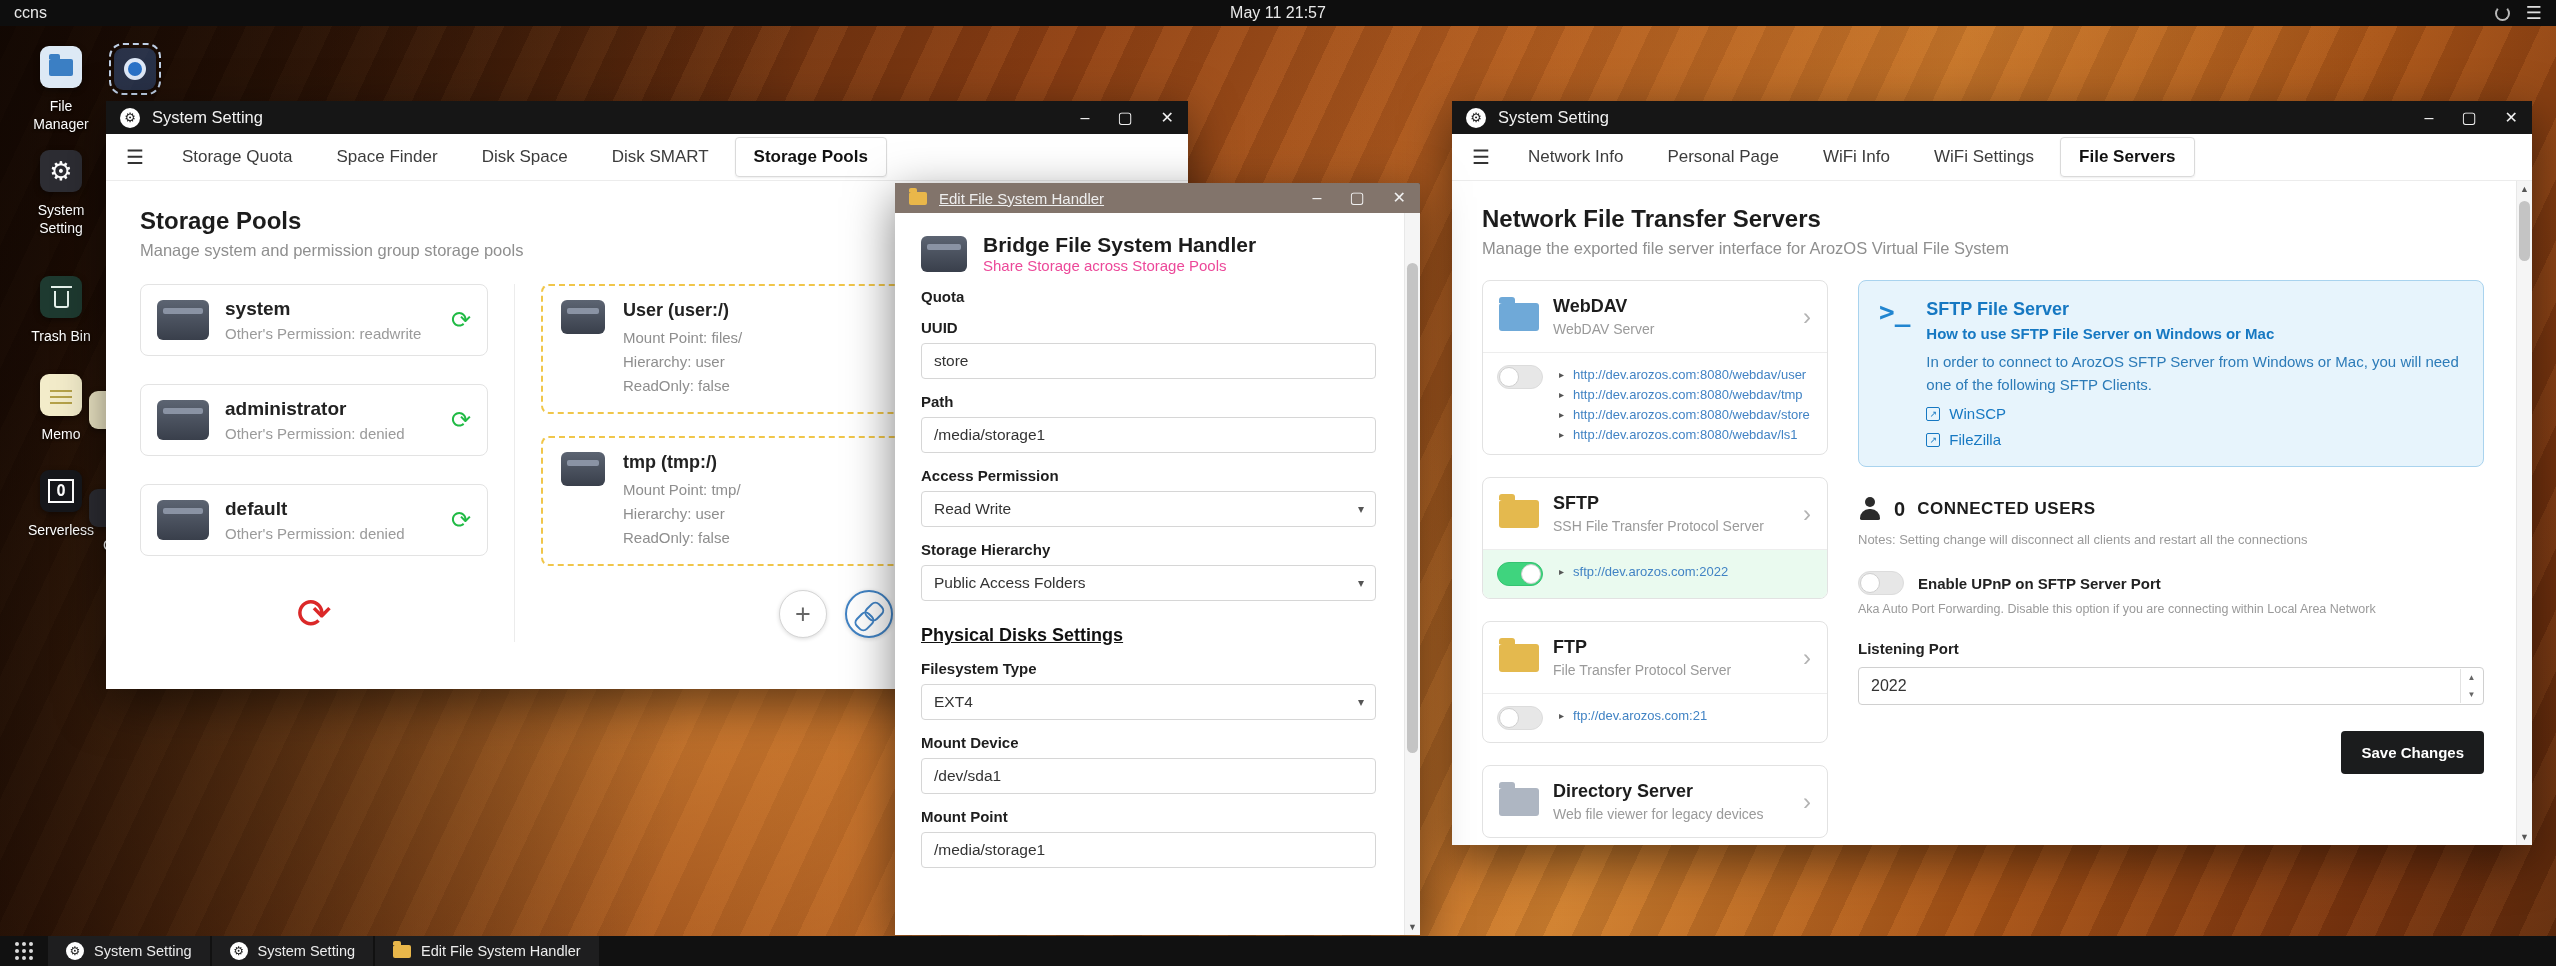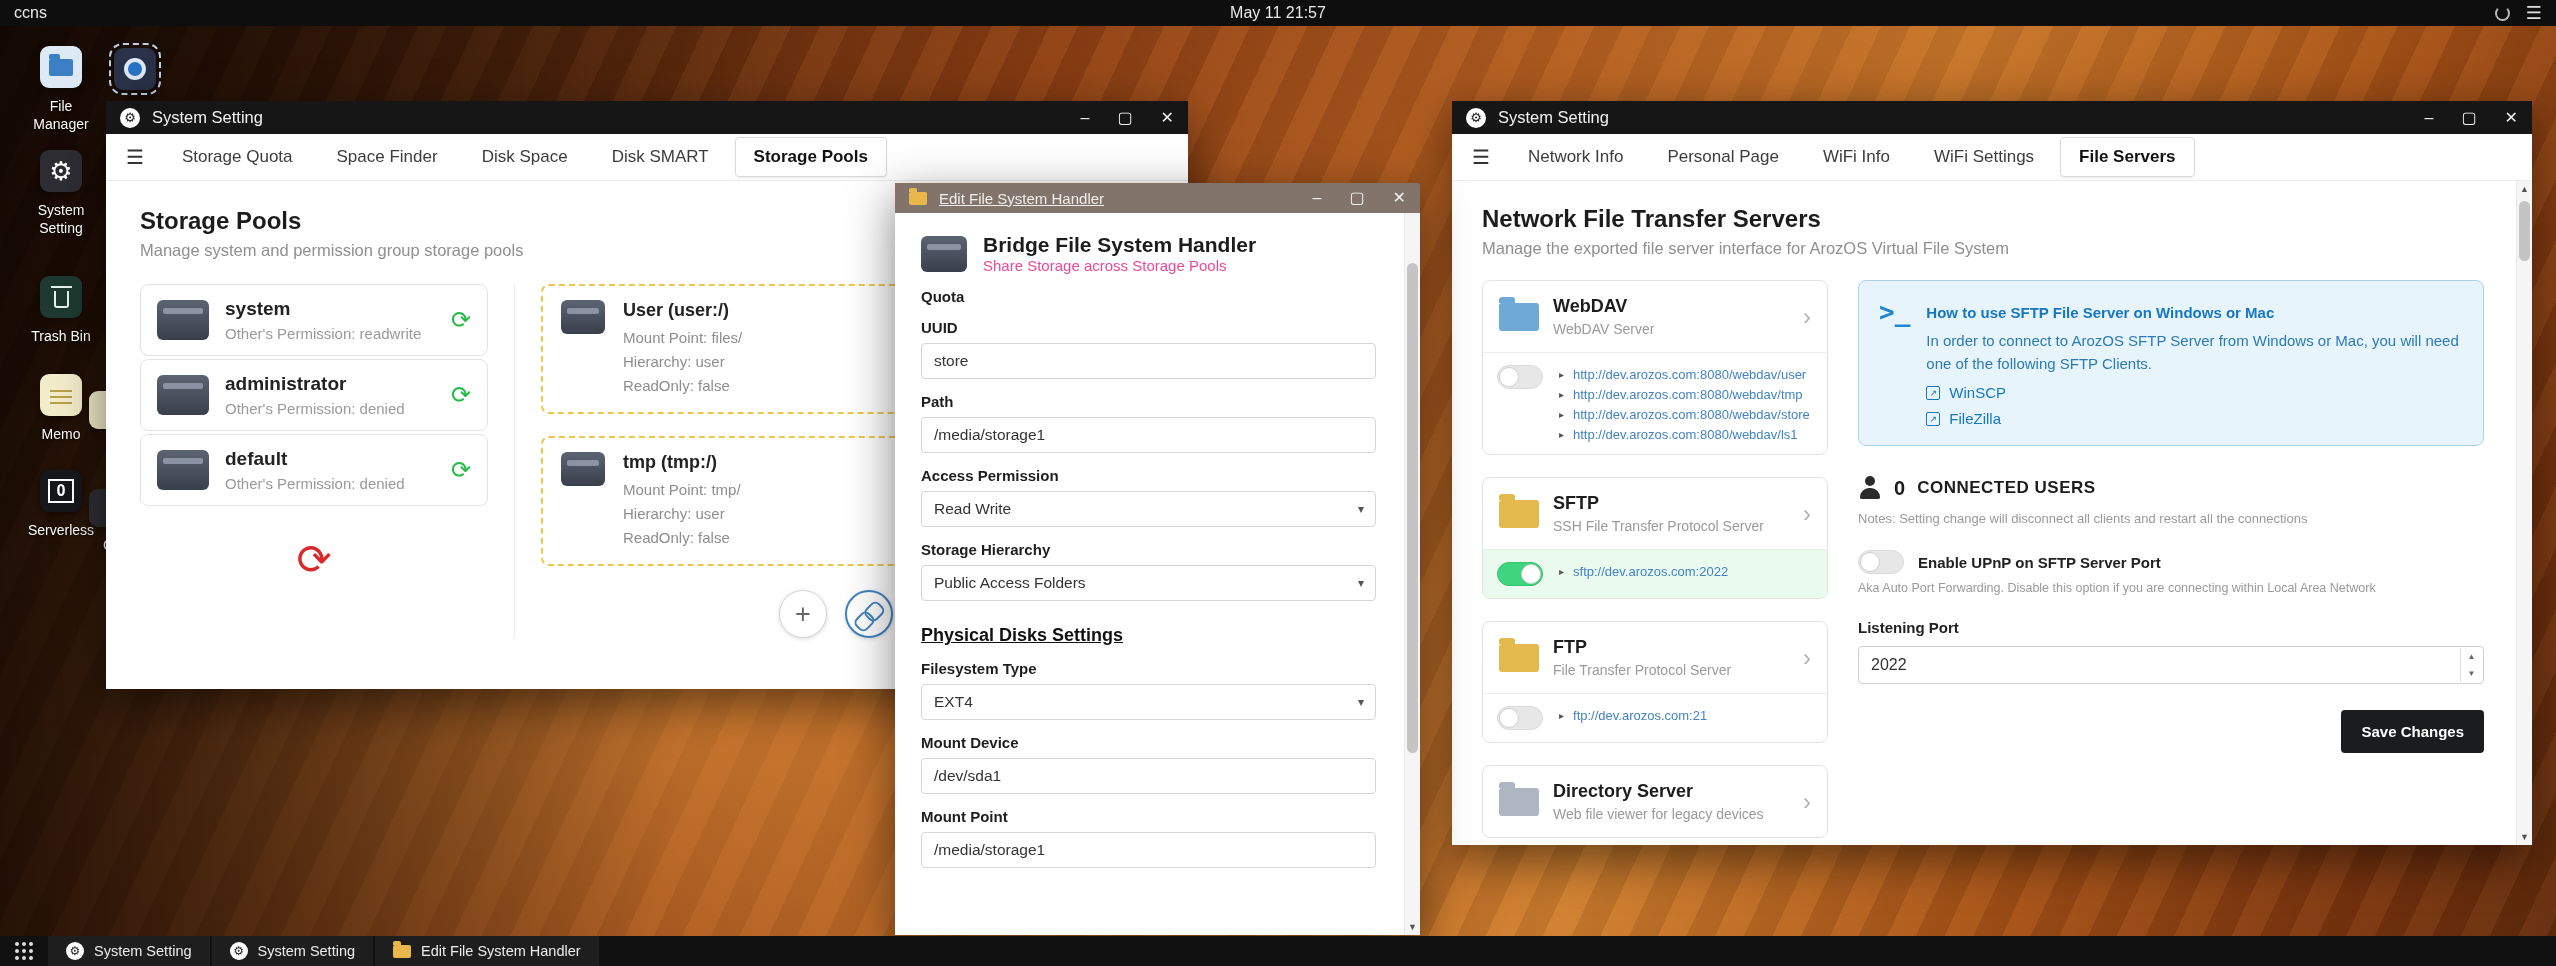--- a/index.html
+++ b/index.html
@@ -57,21 +57,21 @@
   .tab.active { font-weight:bold; color:#111; border:1px solid #dadada; border-radius:4px; box-shadow:0 1px 2px rgba(0,0,0,.07); }
   .win-body { flex:1 1 auto; position:relative; overflow:hidden; background:#fff; }
   .page-h { font-size:24px; font-weight:bold; color:#1c1c1c; }
   .page-sub { font-size:16.5px; color:#8f8f8f; margin-top:6px; }
   
   .win1 { left:106px; top:101px; width:1082px; height:588px; z-index:5; }
   .sp-body { padding:26px 34px; }
   .sp-cols { display:flex; margin-top:24px; align-items:stretch; }
   .vdiv { width:1px; background:#ececec; margin:0 26px; }
   .pool-card { display:flex; align-items:center; gap:16px; border:1px solid #e3e3e3; border-radius:8px;
-    padding:13px 16px; margin-bottom:3px; width:348px; background:#fff; }
+    padding:13px 16px; margin-bottom:28px; width:348px; background:#fff; }
   .icon-drive { width:52px; height:40px; background:linear-gradient(#5c6472, #393f4b); border-radius:6px; position:relative; flex:0 0 aupx; }
   .icon-drive::after { content:''; position:absolute; left:6px; right:6px; top:8px; height:6px; background:#8a93a4; border-radius:2px; }
   .icon-drive.sm { width:44px; height:34px; }
   .pool-name { font-size:19px; font-weight:bold; color:#222; }
   .pool-perm { font-size:15px; color:#9a9a9a; margin-top:5px; }
   .sync-ico { margin-left:auto; color:#21ba45; font-size:24px; }
   .refresh-btn { color:#db2828; font-size:42px; width:58px; height:58px; display:flex; align-items:center; justify-content:center; margin:24px auto 0; }
   .mount-card { display:flex; gap:18px; border:2px dashed #f0c64a; border-radius:8px; padding:14px 18px; margin-bottom:22px; width:600px; }
   .mount-name { font-size:18px; font-weight:bold; color:#222; margin-bottom:5px; }
   .mount-line { font-size:15px; color:#8e8e8e; line-height:1.6; }
@@ -409,20 +409,21 @@
               </span>
               <span class="chev">›</span>
             </div>
           </div>
 
         </div>
         <div class="net-right">
           <div class="info-box">
             <span class="sftp-logo">&gt;_</span>
             <span>
+              <div class="info-title">SFTP File Server</div>
               <div class="info-sub">How to use SFTP File Server on Windows or Mac</div>
               <div class="info-body">In order to connect to ArozOS SFTP Server from Windows or Mac, you will need one of the following SFTP Clients.</div>
               <div class="client-link">
                 <span class="ext-ico">↗</span>
                 <span>WinSCP</span>
               </div>
               <div class="client-link">
                 <span class="ext-ico">↗</span>
                 <span>FileZilla</span>
               </div>

